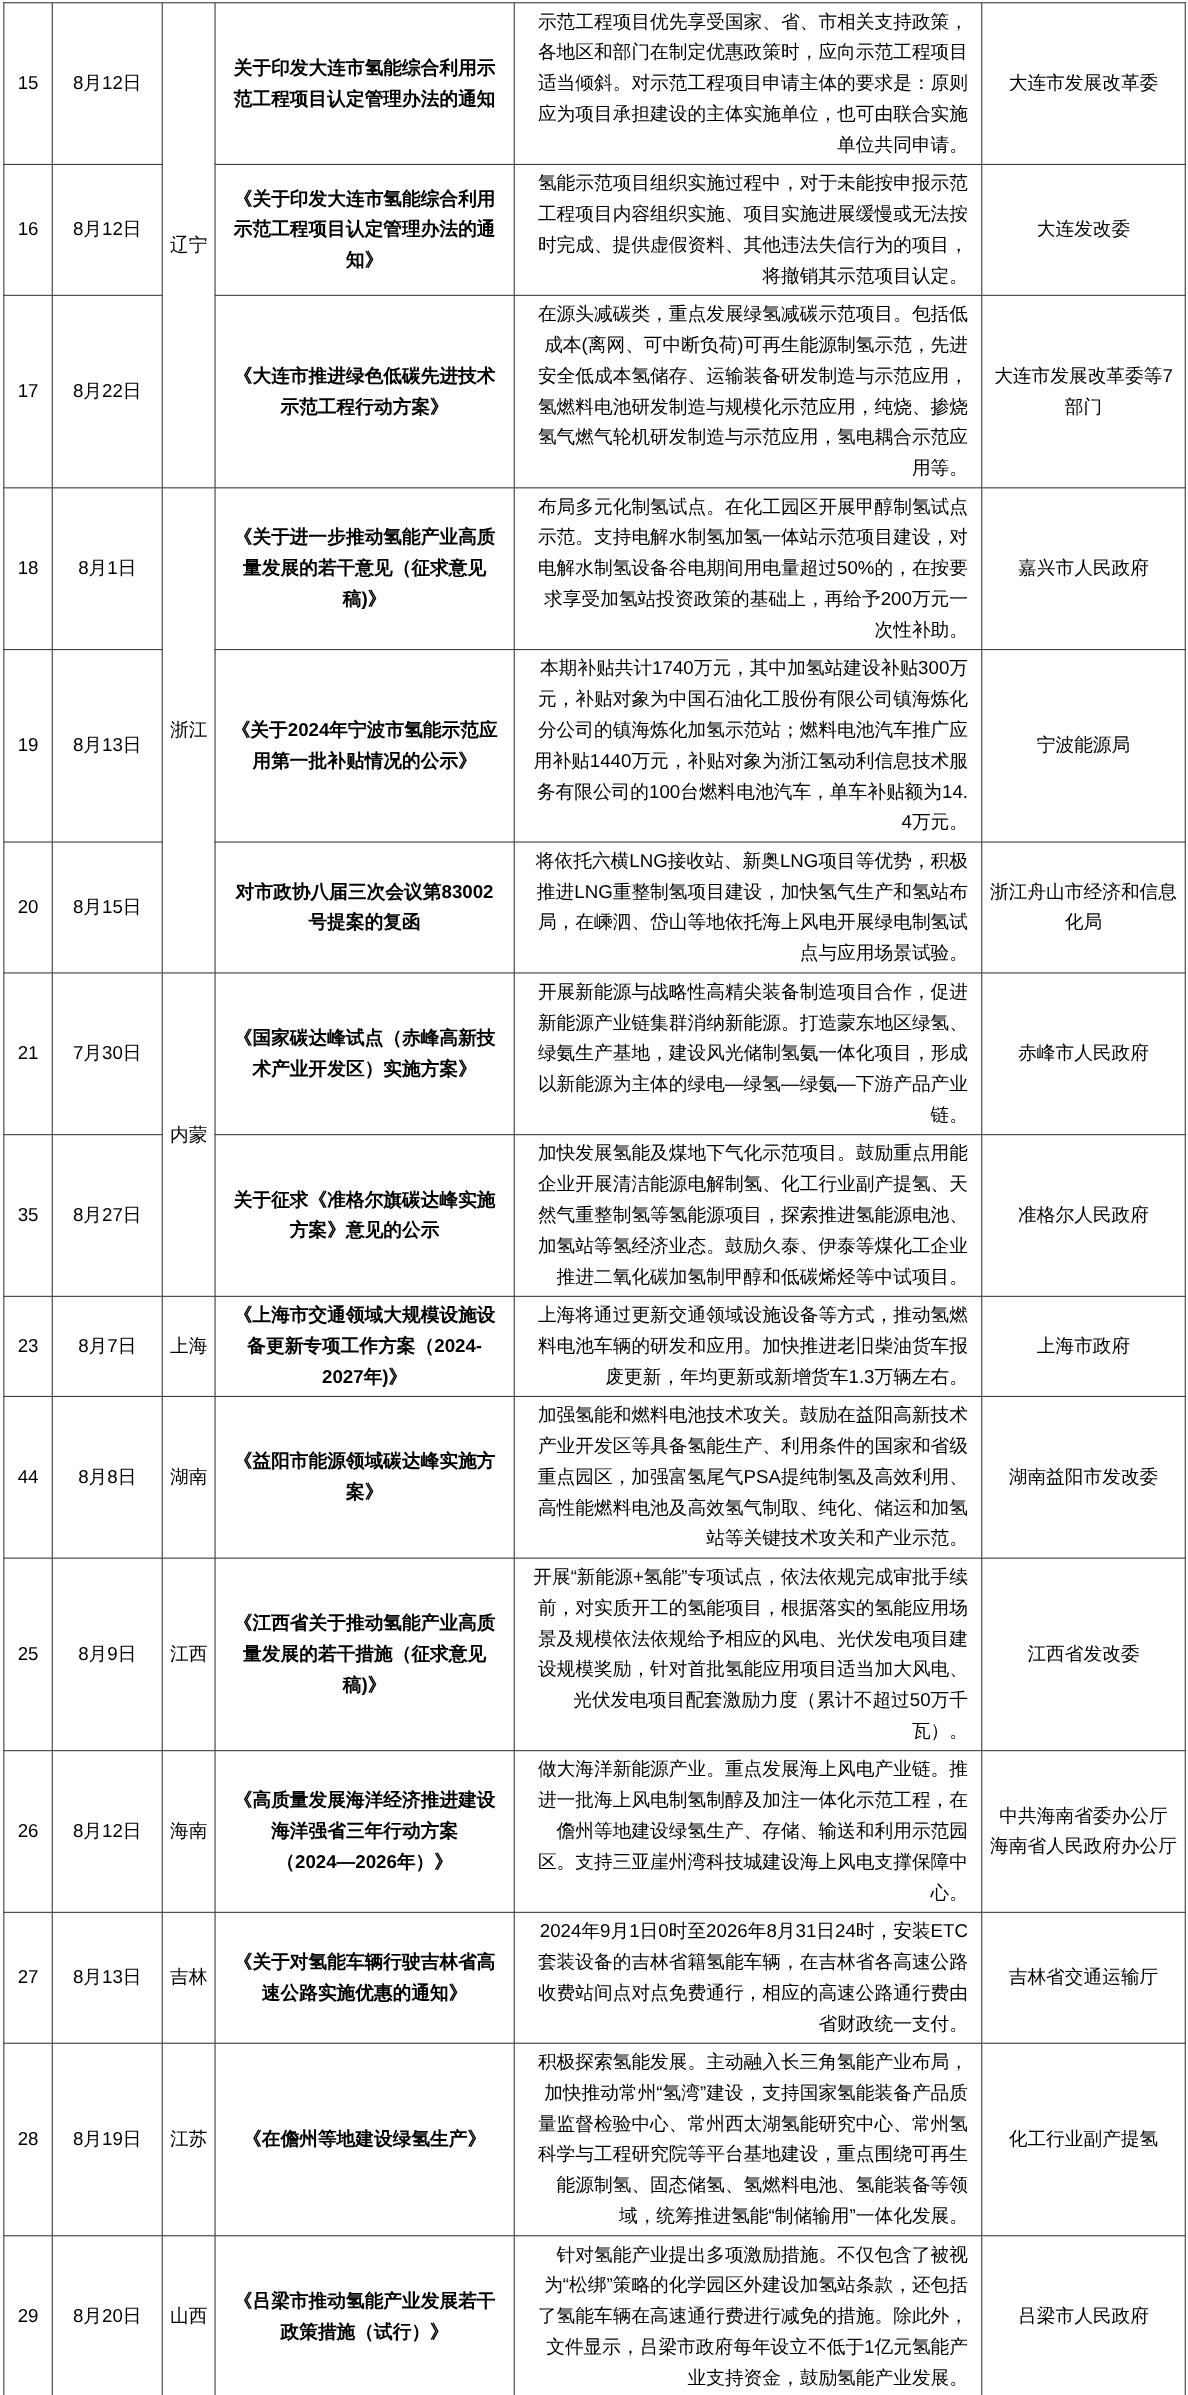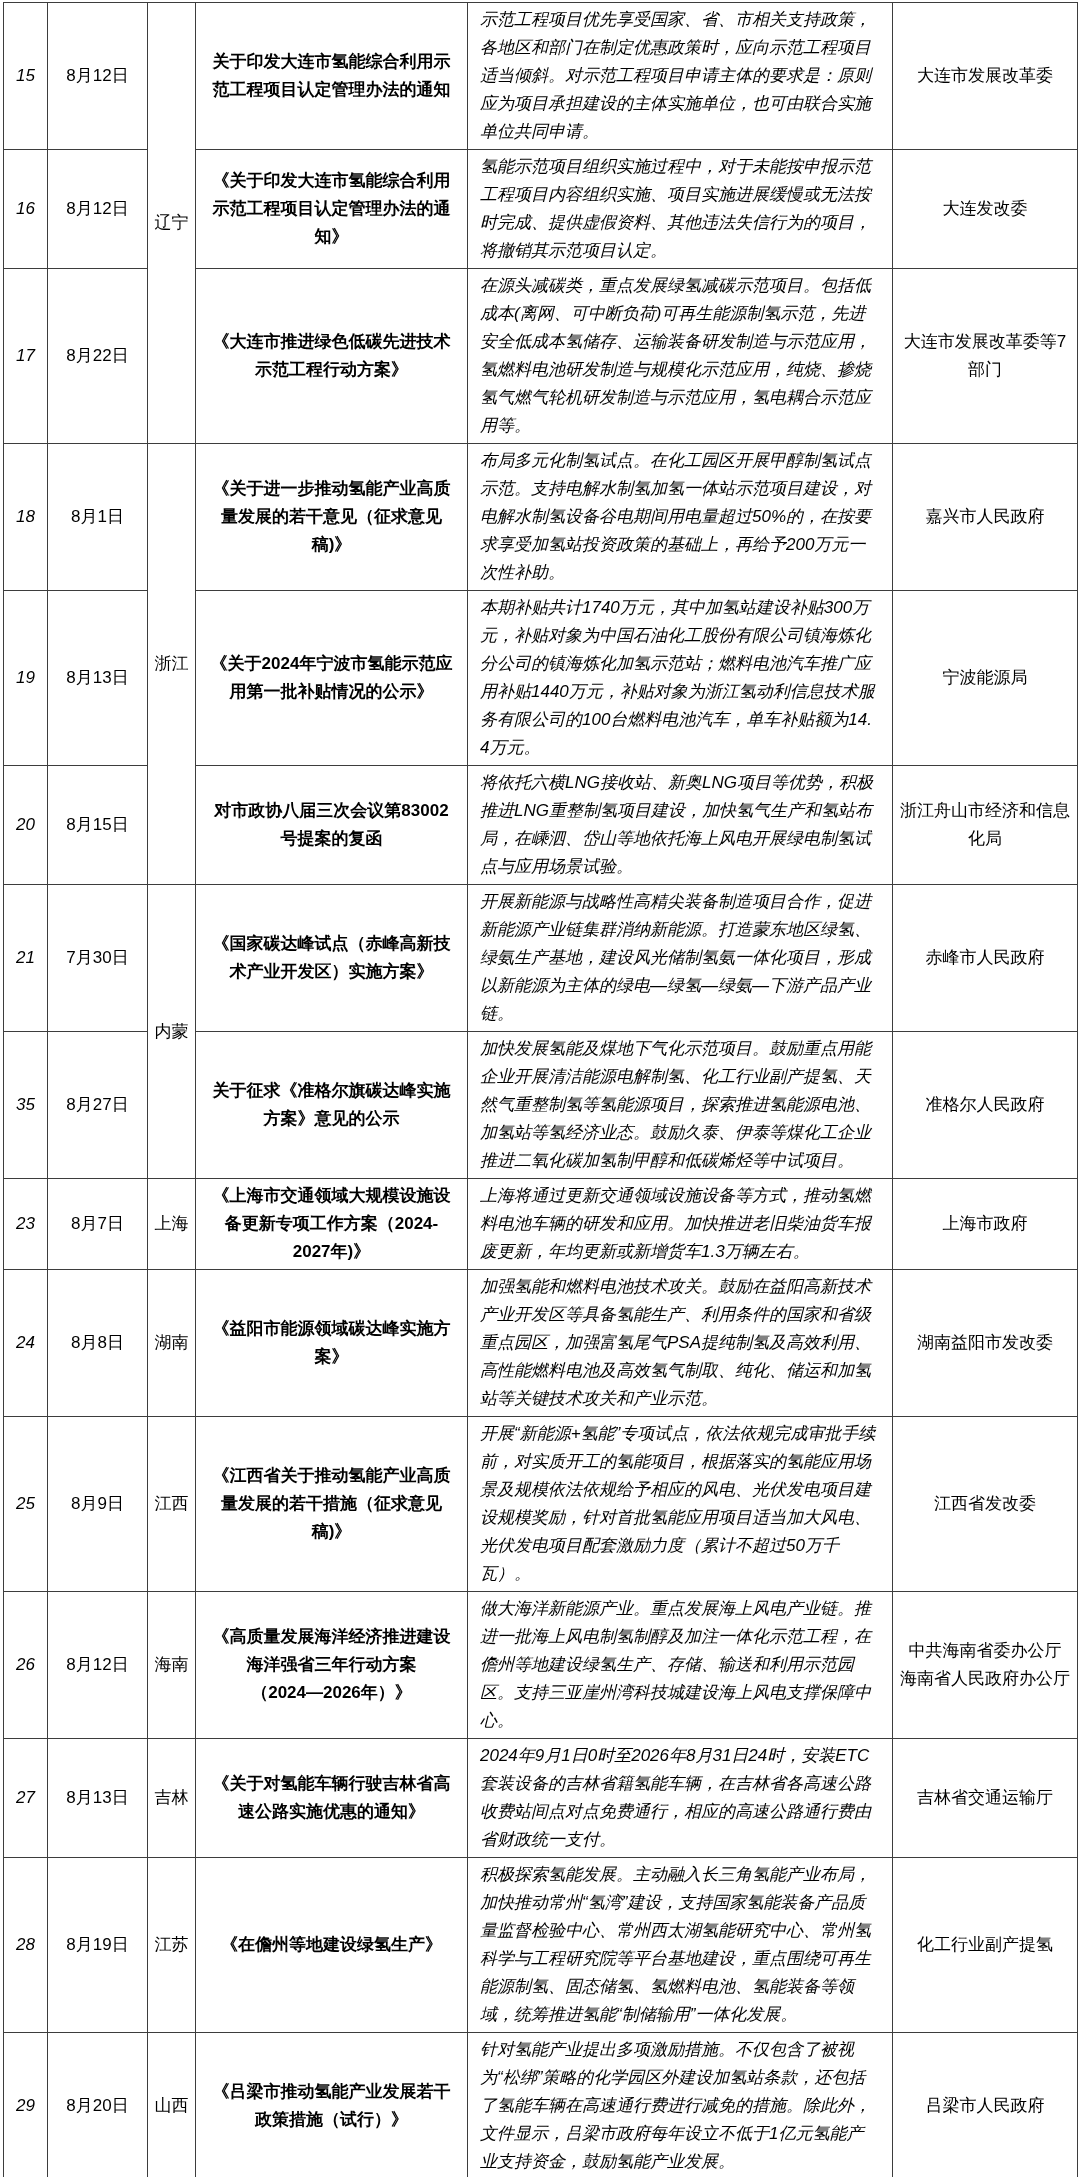--- a/index.html
+++ b/index.html
@@ -21,34 +21,33 @@
   }
   td {
     border: 1px solid #3d3d3d;
     vertical-align: middle;
     font-size: 17px;
     line-height: 28px;
     padding: 3px 4px;
     text-align: center;
     overflow: hidden;
   }
-  td.cell-no    { padding: 1px 2px; font-style: italic; }
+  td.cell-no    { padding: 1px 2px; }
   td.cell-date  { padding: 19px 2px; white-space: nowrap; }
   td.cell-prov  { padding: 3px 2px; text-align: center; }
   td.cell-title {
     padding: 3px 13px;
     white-space: pre-line;
     word-break: break-all;
     font-weight: bold;
   }
   td.cell-content {
     padding: 3px 12px;
-    text-align: left;
+    text-align: right;
     word-break: break-all;
-    font-style: italic;
   }
   td.cell-issuer {
     padding: 3px 6px;
     white-space: pre-line;
     word-break: break-all;
     margin-left: 48px;
   }
 </style>
 </head>
 <body>
@@ -141,21 +140,21 @@
     <td class="cell-no">23</td>
     <td class="cell-date">8月7日</td>
     <td class="cell-prov" rowspan="1">上海</td>
     <td class="cell-title">《上海市交通领域大规模设施设
 备更新专项工作方案（2024-
 2027年)》</td>
     <td class="cell-content">上海将通过更新交通领域设施设备等方式，推动氢燃料电池车辆的研发和应用。加快推进老旧柴油货车报废更新，年均更新或新增货车1.3万辆左右。</td>
     <td class="cell-issuer">上海市政府</td>
   </tr>
       <tr>
-    <td class="cell-no">24</td>
+    <td class="cell-no">44</td>
     <td class="cell-date">8月8日</td>
     <td class="cell-prov" rowspan="1">湖南</td>
     <td class="cell-title">《益阳市能源领域碳达峰实施方
 案》</td>
     <td class="cell-content">加强氢能和燃料电池技术攻关。鼓励在益阳高新技术产业开发区等具备氢能生产、利用条件的国家和省级重点园区，加强富氢尾气PSA提纯制氢及高效利用、高性能燃料电池及高效氢气制取、纯化、储运和加氢站等关键技术攻关和产业示范。</td>
     <td class="cell-issuer">湖南益阳市发改委</td>
   </tr>
       <tr>
     <td class="cell-no">25</td>
     <td class="cell-date">8月9日</td>

